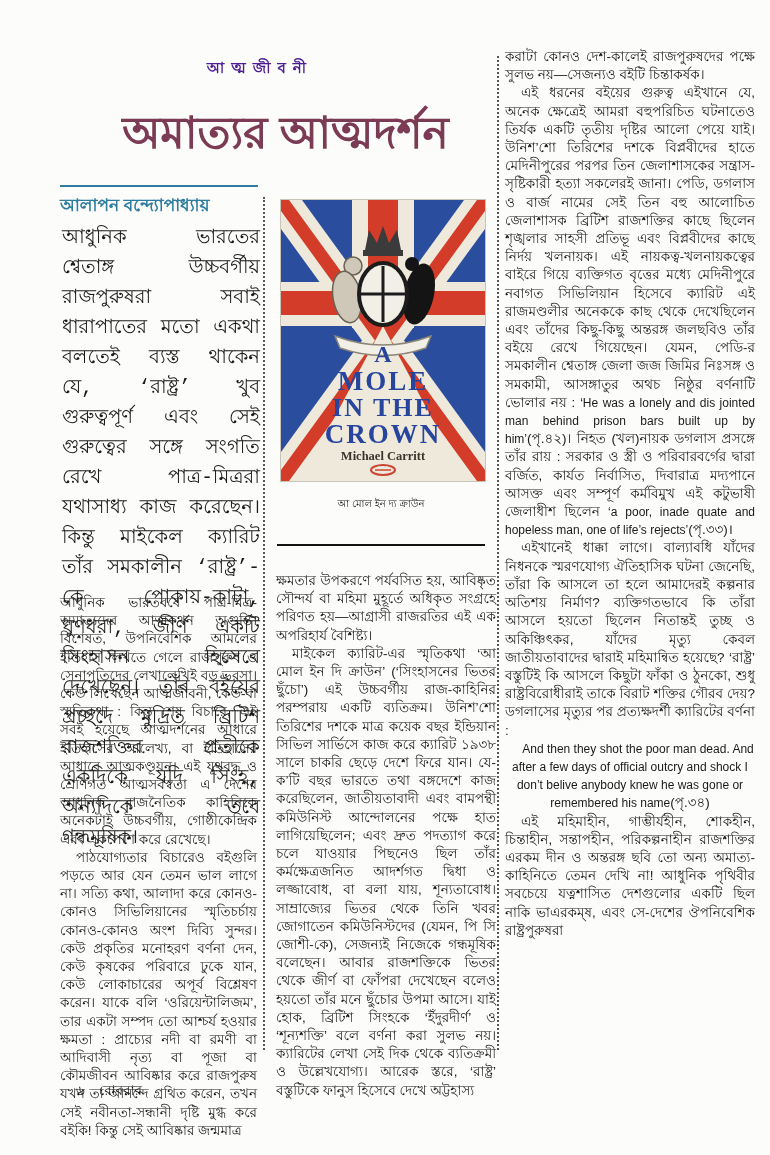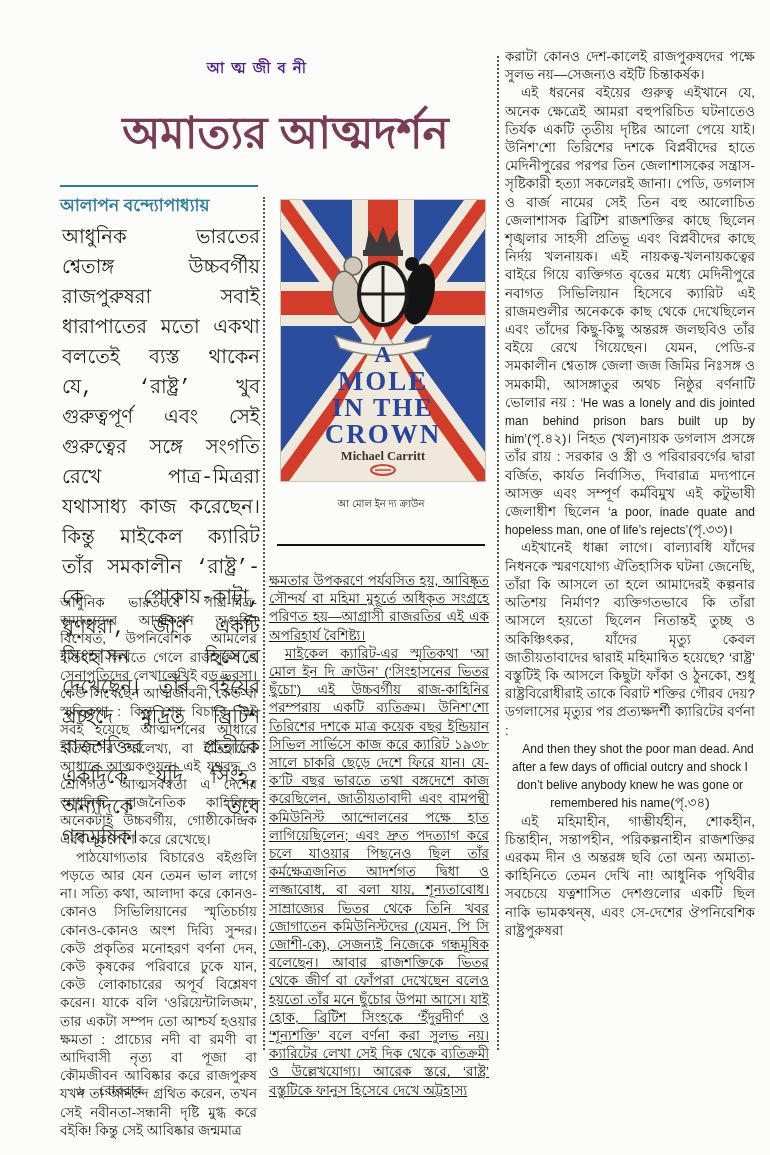--- a/index.html
+++ b/index.html
@@ -33,21 +33,21 @@
   .lead{
     position:absolute;left:62px;top:223px;width:198px;
     font-size:19.5px;line-height:30px;text-align:justify;font-family:Liberation Mono, monospace;
   }
   .col{position:absolute;font-size:13.5px;line-height:18.2px;}
   .col .para{margin:0;text-align:justify;}
   .col .para.indent{text-indent:16px;}
   .col .para.mono-block{text-align:center;}
   .en{font-family:Liberation Sans, sans-serif;font-size:12px;}
   .left-col{left:60px;top:594px;width:197px;}
-  .mid-col{left:269px;top:572px;width:220px;text-decoration:underline;}
+  .mid-col{left:276px;top:572px;width:220px;}
   .right-col{left:505px;top:48px;width:250px;}
   .vrule{position:absolute;width:0;border-left:2px dotted #555;}
   .vrule.left{left:263px;top:197px;height:853px;}
   .vrule.right{left:497px;top:56px;height:994px;}
   .book-cover{
     position:absolute;left:281px;top:200px;width:204px;height:281px;
     box-shadow:0 0 0 1px #c9c4b8;
   }
   .caption{
     position:absolute;left:270px;top:496px;width:222px;text-align:center;
@@ -127,20 +127,20 @@
     </div>
   <div class="col mid-col">
       <p class="para"><span class="bn">ক্ষমতার উপকরণে পর্যবসিত হয়, আবিষ্কৃত সৌন্দর্য বা মহিমা মুহূর্তে অধিকৃত সংগ্রহে পরিণত হয়—আগ্রাসী রাজরতির এই এক অপরিহার্য বৈশিষ্ট্য।</span></p>
       <p class="para indent"><span class="bn">মাইকেল ক্যারিট-এর স্মৃতিকথা ‘আ মোল ইন দি ক্রাউন’ (‘সিংহাসনের ভিতর ছুঁচো’) এই উচ্চবর্গীয় রাজ-কাহিনির পরম্পরায় একটি ব্যতিক্রম। উনিশ’শো তিরিশের দশকে মাত্র কয়েক বছর ইন্ডিয়ান সিভিল সার্ভিসে কাজ করে ক্যারিট ১৯৩৮ সালে চাকরি ছেড়ে দেশে ফিরে যান। যে-ক’টি বছর ভারতে তথা বঙ্গদেশে কাজ করেছিলেন, জাতীয়তাবাদী এবং বামপন্থী কমিউনিস্ট আন্দোলনের পক্ষে হাত লাগিয়েছিলেন; এবং দ্রুত পদত্যাগ করে চলে যাওয়ার পিছনেও ছিল তাঁর কর্মক্ষেত্রজনিত আদর্শগত দ্বিধা ও লজ্জাবোধ, বা বলা যায়, শূন্যতাবোধ। সাম্রাজ্যের ভিতর থেকে তিনি খবর জোগাতেন কমিউনিস্টদের (যেমন, পি সি জোশী-কে), সেজন্যই নিজেকে গন্ধমূষিক বলেছেন। আবার রাজশক্তিকে ভিতর থেকে জীর্ণ বা ফোঁপরা দেখেছেন বলেও হয়তো তাঁর মনে ছুঁচোর উপমা আসে। যাই হোক, ব্রিটিশ সিংহকে ‘ইঁদুরদীর্ণ’ ও ‘শূন্যশক্তি’ বলে বর্ণনা করা সুলভ নয়। ক্যারিটের লেখা সেই দিক থেকে ব্যতিক্রমী ও উল্লেখযোগ্য। আরেক স্তরে, ‘রাষ্ট্র’ বস্তুটিকে ফানুস হিসেবে দেখে অট্টহাস্য</span></p>
     </div>
   <div class="col right-col">
       <p class="para"><span class="bn">করাটা কোনও দেশ-কালেই রাজপুরুষদের পক্ষে সুলভ নয়—সেজন্যও বইটি চিন্তাকর্ষক।</span></p>
       <p class="para indent"><span class="bn">এই ধরনের বইয়ের গুরুত্ব এইখানে যে, অনেক ক্ষেত্রেই আমরা বহুপরিচিত ঘটনাতেও তির্যক একটি তৃতীয় দৃষ্টির আলো পেয়ে যাই। উনিশ’শো তিরিশের দশকে বিপ্লবীদের হাতে মেদিনীপুরের পরপর তিন জেলাশাসকের সন্ত্রাস-সৃষ্টিকারী হত্যা সকলেরই জানা। পেডি, ডগলাস ও বার্জ নামের সেই তিন বহু আলোচিত জেলাশাসক ব্রিটিশ রাজশক্তির কাছে ছিলেন শৃঙ্খলার সাহসী প্রতিভূ এবং বিপ্লবীদের কাছে নির্দয় খলনায়ক। এই নায়কত্ব-খলনায়কত্বের বাইরে গিয়ে ব্যক্তিগত বৃত্তের মধ্যে মেদিনীপুরে নবাগত সিভিলিয়ান হিসেবে ক্যারিট এই রাজমণ্ডলীর অনেককে কাছ থেকে দেখেছিলেন এবং তাঁদের কিছু-কিছু অন্তরঙ্গ জলছবিও তাঁর বইয়ে রেখে গিয়েছেন। যেমন, পেডি-র সমকালীন শ্বেতাঙ্গ জেলা জজ জিমির নিঃসঙ্গ ও সমকামী, আসঙ্গাতুর অথচ নিষ্ঠুর বর্ণনাটি ভোলার নয় : </span><span class="en">‘He was a lonely and dis jointed man behind prison bars built up by him’</span><span class="bn">(পৃ.৪২)। নিহত (খল)নায়ক ডগলাস প্রসঙ্গে তাঁর রায় : সরকার ও স্ত্রী ও পরিবারবর্গের দ্বারা বর্জিত, কার্যত নির্বাসিত, দিবারাত্র মদ্যপানে আসক্ত এবং সম্পূর্ণ কর্মবিমুখ এই কটুভাষী জেলাধীশ ছিলেন </span><span class="en">‘a poor, inade quate and hopeless man, one of life’s rejects’</span><span class="bn">(পৃ.৩৩)।</span></p>
       <p class="para indent"><span class="bn">এইখানেই ধাক্কা লাগে। বাল্যাবধি যাঁদের নিধনকে স্মরণযোগ্য ঐতিহাসিক ঘটনা জেনেছি, তাঁরা কি আসলে তা হলে আমাদেরই কল্পনার অতিশয় নির্মাণ? ব্যক্তিগতভাবে কি তাঁরা আসলে হয়তো ছিলেন নিতান্তই তুচ্ছ ও অকিঞ্চিৎকর, যাঁদের মৃত্যু কেবল জাতীয়তাবাদের দ্বারাই মহিমান্বিত হয়েছে? ‘রাষ্ট্র’ বস্তুটিই কি আসলে কিছুটা ফাঁকা ও ঠুনকো, শুধু রাষ্ট্রবিরোধীরাই তাকে বিরাট শক্তির গৌরব দেয়? ডগলাসের মৃত্যুর পর প্রত্যক্ষদর্শী ক্যারিটের বর্ণনা :</span></p>
       <p class="para indent mono-block"><span class="en">And then they shot the poor man dead. And after a few days of official outcry and shock I don’t belive anybody knew he was gone or remembered his name</span><span class="bn">(পৃ.৩৪)</span></p>
-      <p class="para indent"><span class="bn">এই মহিমাহীন, গাম্ভীর্যহীন, শোকহীন, চিন্তাহীন, সন্তাপহীন, পরিকল্পনাহীন রাজশক্তির এরকম দীন ও অন্তরঙ্গ ছবি তো অন্য অমাত্য-কাহিনিতে তেমন দেখি না! আধুনিক পৃথিবীর সবচেয়ে যত্নশাসিত দেশগুলোর একটি ছিল নাকি ভামকথন্ষ, এবং সে-দেশের ঔপনিবেশিক রাষ্ট্রপুরুষরা</span></p>
+      <p class="para indent"><span class="bn">এই মহিমাহীন, গাম্ভীর্যহীন, শোকহীন, চিন্তাহীন, সন্তাপহীন, পরিকল্পনাহীন রাজশক্তির এরকম দীন ও অন্তরঙ্গ ছবি তো অন্য অমাত্য-কাহিনিতে তেমন দেখি না! আধুনিক পৃথিবীর সবচেয়ে যত্নশাসিত দেশগুলোর একটি ছিল নাকি ভাএরকম্ষ, এবং সে-দেশের ঔপনিবেশিক রাষ্ট্রপুরুষরা</span></p>
     </div>
 
   <div class="footer">
     <span class="pageno">৬</span><span>রোববার</span>
   </div>
 
 </div>
 
 </body></html>

